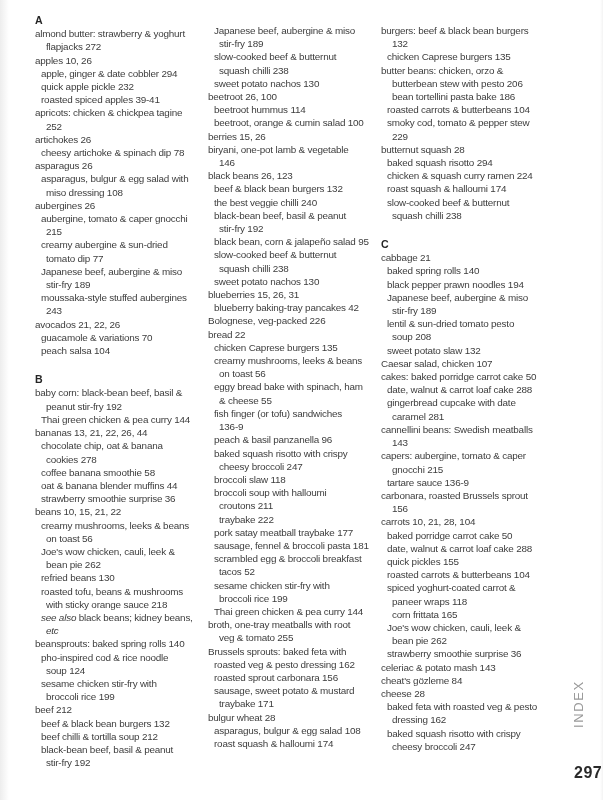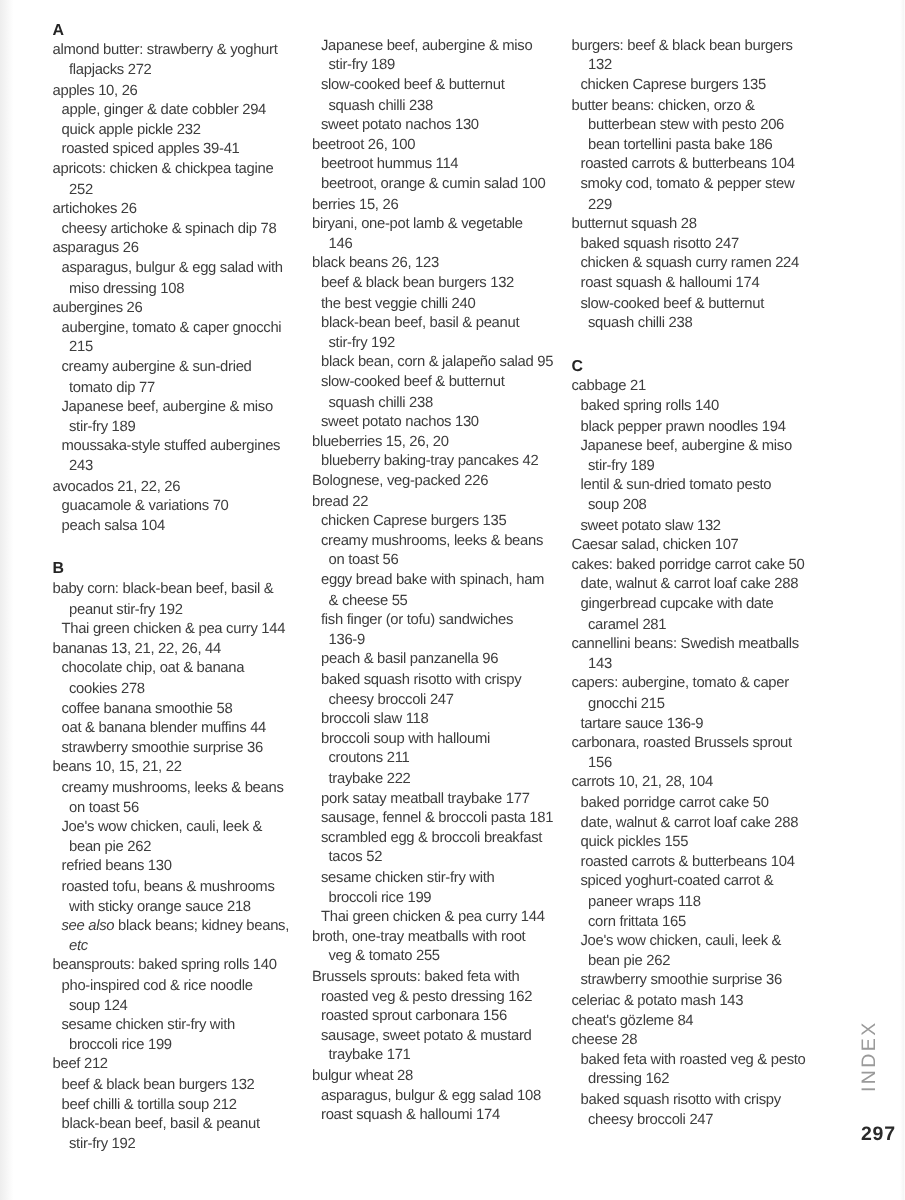--- a/index.html
+++ b/index.html
@@ -48,23 +48,23 @@
     left: 571px; top: 670px;
     height: 58px; width: 22px;
     writing-mode: vertical-rl;
     transform: rotate(180deg);
     font-size: 13px;
     letter-spacing: 1.6px;
     color: #9a9a9a;
   }
   .page-number {
     position: absolute;
-    left: 574px; top: 748px;
+    left: 574px; top: 764px;
     font-weight: bold;
-    font-size: 13px;
+    font-size: 16px;
     letter-spacing: 0.5px;
     color: #2a2a2a;
   }
 </style>
 </head>
 <body>
 
 <div class="page">
   <div class="edge-left"></div>
   <div class="edge-right"></div>
@@ -141,21 +141,21 @@
       <div class="entry lvl2">146</div>
       <div class="entry lvl0">black beans 26, 123</div>
       <div class="entry lvl1">beef &amp; black bean burgers 132</div>
       <div class="entry lvl1">the best veggie chilli 240</div>
       <div class="entry lvl1">black-bean beef, basil &amp; peanut</div>
       <div class="entry lvl2">stir-fry 192</div>
       <div class="entry lvl1">black bean, corn &amp; jalapeño salad 95</div>
       <div class="entry lvl1">slow-cooked beef &amp; butternut</div>
       <div class="entry lvl2">squash chilli 238</div>
       <div class="entry lvl1">sweet potato nachos 130</div>
-      <div class="entry lvl0">blueberries 15, 26, 20</div>
+      <div class="entry lvl0">blueberries 15, 26, 31</div>
       <div class="entry lvl1">blueberry baking-tray pancakes 42</div>
       <div class="entry lvl0">Bolognese, veg-packed 226</div>
       <div class="entry lvl0">bread 22</div>
       <div class="entry lvl1">chicken Caprese burgers 135</div>
       <div class="entry lvl1">creamy mushrooms, leeks &amp; beans</div>
       <div class="entry lvl2">on toast 56</div>
       <div class="entry lvl1">eggy bread bake with spinach, ham</div>
       <div class="entry lvl2">&amp; cheese 55</div>
       <div class="entry lvl1">fish finger (or tofu) sandwiches</div>
       <div class="entry lvl2">136-9</div>
@@ -188,21 +188,21 @@
       <div class="entry lvl0">burgers: beef &amp; black bean burgers</div>
       <div class="entry lvl2">132</div>
       <div class="entry lvl1">chicken Caprese burgers 135</div>
       <div class="entry lvl0">butter beans: chicken, orzo &amp;</div>
       <div class="entry lvl2">butterbean stew with pesto 206</div>
       <div class="entry lvl2">bean tortellini pasta bake 186</div>
       <div class="entry lvl1">roasted carrots &amp; butterbeans 104</div>
       <div class="entry lvl1">smoky cod, tomato &amp; pepper stew</div>
       <div class="entry lvl2">229</div>
       <div class="entry lvl0">butternut squash 28</div>
-      <div class="entry lvl1">baked squash risotto 247</div>
+      <div class="entry lvl1">baked squash risotto 294</div>
       <div class="entry lvl1">chicken &amp; squash curry ramen 224</div>
       <div class="entry lvl1">roast squash &amp; halloumi 174</div>
       <div class="entry lvl1">slow-cooked beef &amp; butternut</div>
       <div class="entry lvl2">squash chilli 238</div>
       <div class="heading">C</div>
       <div class="entry lvl0">cabbage 21</div>
       <div class="entry lvl1">baked spring rolls 140</div>
       <div class="entry lvl1">black pepper prawn noodles 194</div>
       <div class="entry lvl1">Japanese beef, aubergine &amp; miso</div>
       <div class="entry lvl2">stir-fry 189</div>

